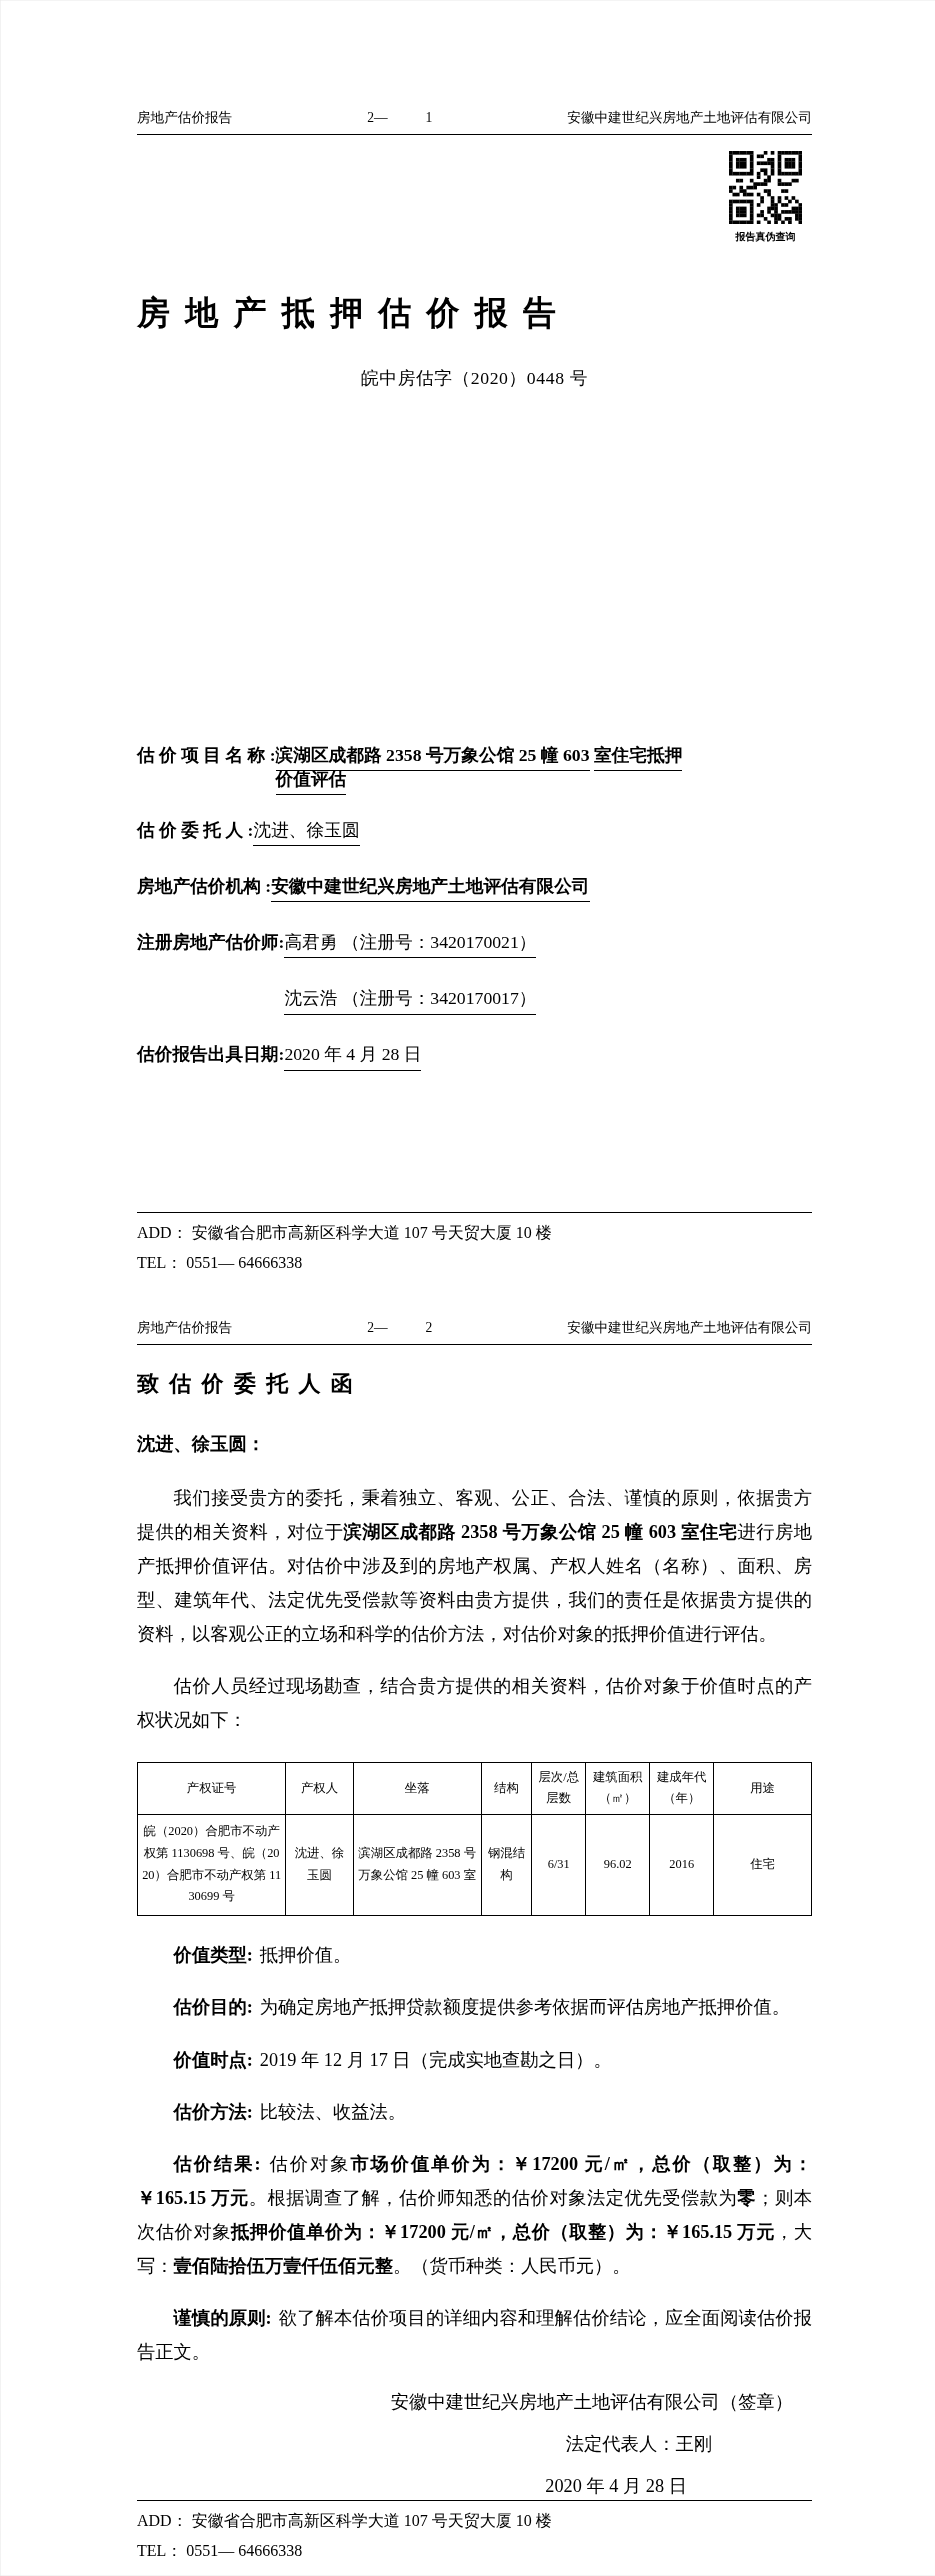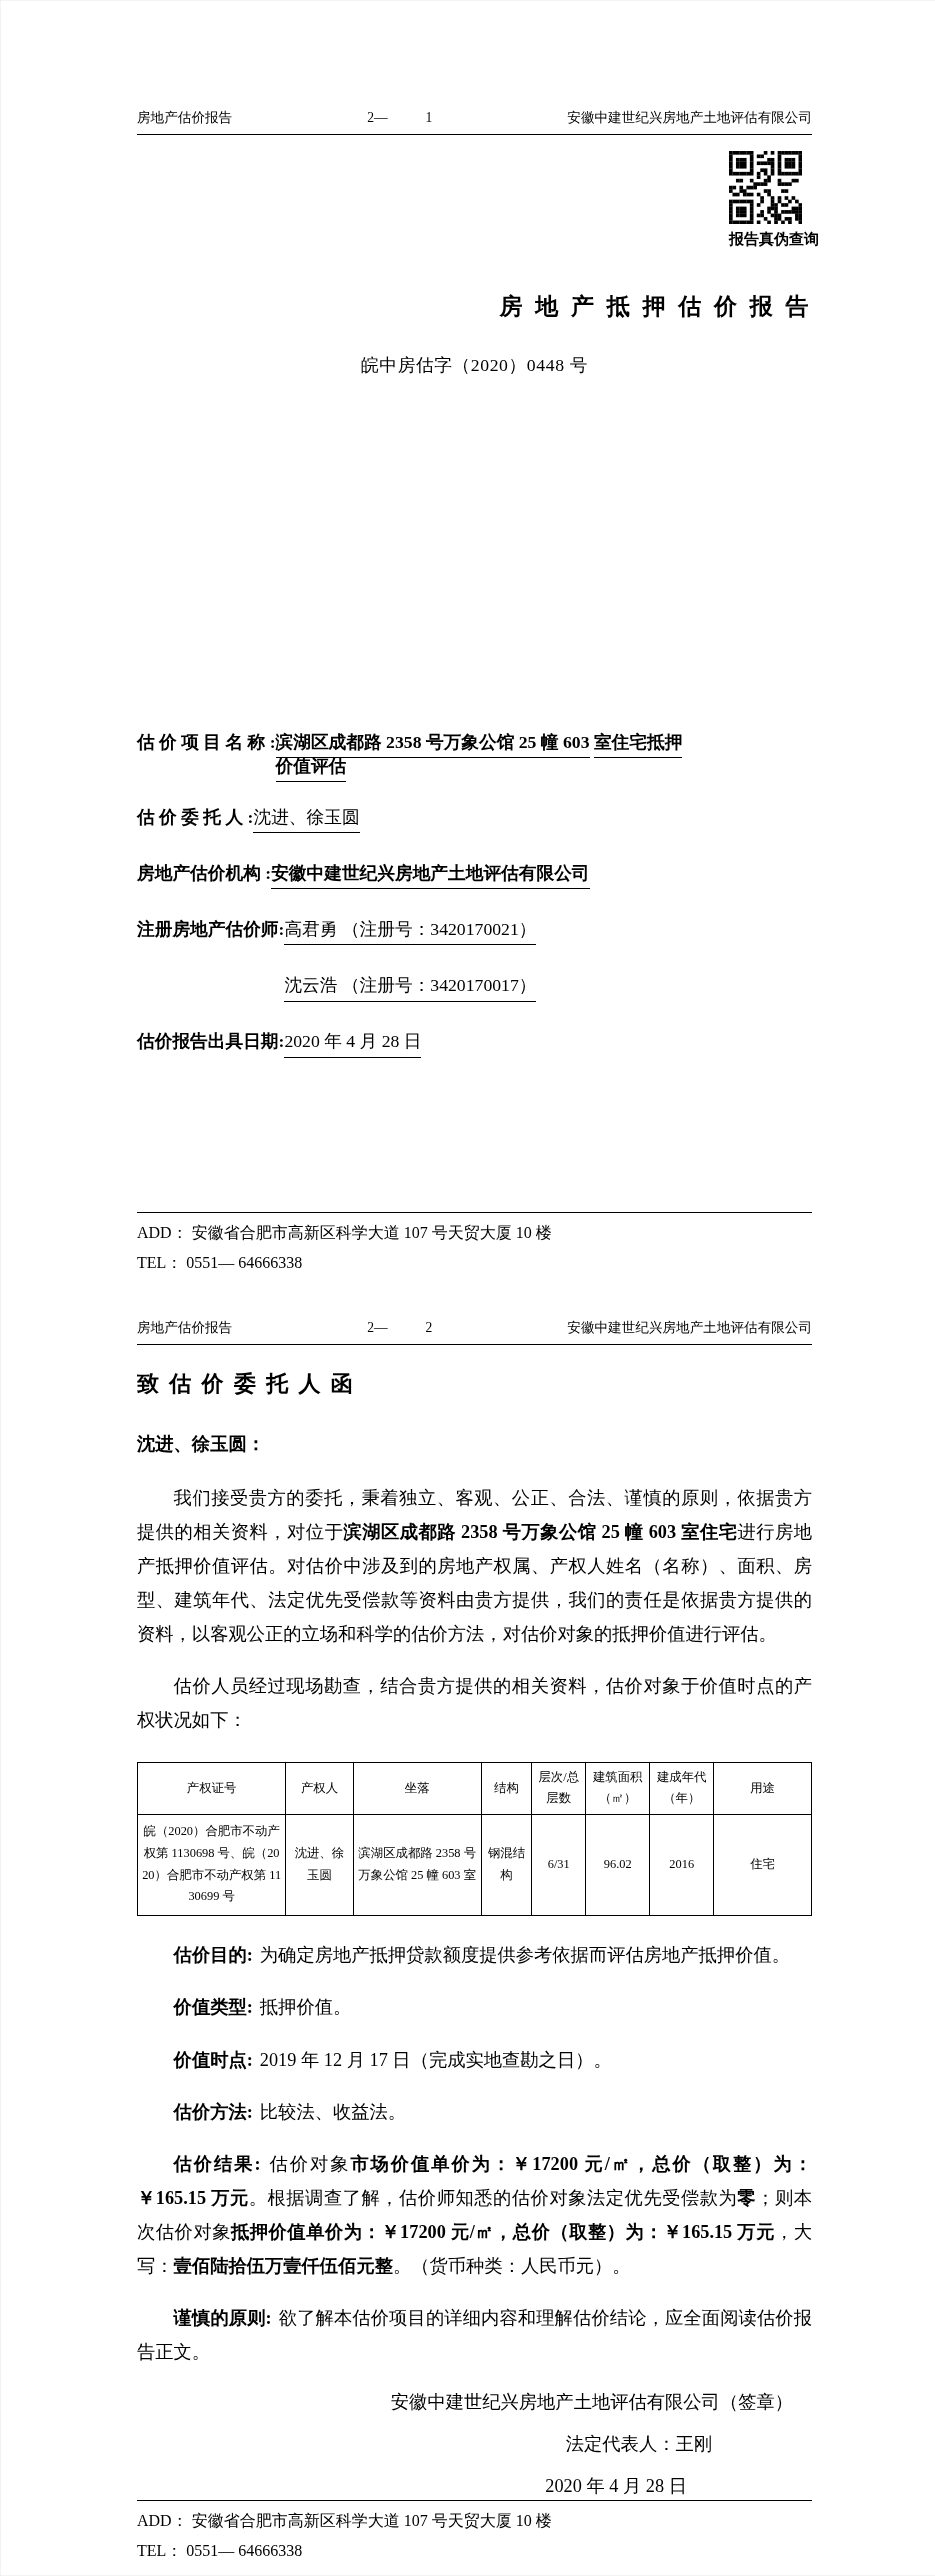--- a/index.html
+++ b/index.html
@@ -16,23 +16,23 @@
   .hdr{
     display:flex;justify-content:space-between;align-items:baseline;
     border-bottom:1.2px solid #000;padding-bottom:7px;font-size:13.6px;
   }
   .page1 .hdr{padding-top:93px;}
   .page2 .hdr{padding-top:15.3px;}
   .hdr-center{display:flex;gap:38px;}
   
   .qr-block{position:absolute;top:151px;right:134px;width:73px;text-align:center;}
   .qr-block svg{width:73px;height:73px;display:block;fill:#000;background:#fff;}
-  .qr-caption{margin-top:5.9px;font-size:15px;font-weight:bold;white-space:nowrap;}
-  
-  .cover-title{margin-top:157px;text-align:right;font-size:23px;font-weight:bold;letter-spacing:3.5px;line-height:1.3;}
+  .qr-caption{margin-top:5.9px;font-size:10px;font-weight:bold;white-space:nowrap;}
+  
+  .cover-title{margin-top:157px;text-align:left;font-size:33px;font-weight:bold;letter-spacing:3.5px;line-height:1.3;}
   .report-no{margin-top:31px;text-align:center;font-size:17.7px;letter-spacing:0.6px;}
   .fields{margin-top:354px;margin-right:125px;font-size:17.7px;line-height:1.35;}
   .frow{display:flex;align-items:flex-start;margin-bottom:27px;}
   .frow .lbl{font-weight:bold;white-space:pre;flex:none;padding-bottom:5.3px;}
   .frow .lbl.ghost{visibility:hidden;}
   .frow .vals{flex:1;min-width:0;}
   .frow .val{text-align:center;border-bottom:1.2px solid #000;padding-bottom:5.3px;}
   .frow .val + .val{margin-top:27px;}
   .val.bold{font-weight:bold;}
   
@@ -402,23 +402,23 @@
         <td>6/31</td>
         <td>96.02</td>
         <td>2016</td>
         <td>住宅</td>
       </tr>
     </tbody>
   </table>
 
   <div class="items">
 
+    <p class="item"><b class="lblb">价值类型:</b><span>抵押价值。</span></p>
+
     <p class="item"><b class="lblb">估价目的:</b><span>为确定房地产抵押贷款额度提供参考依据而评估房地产抵押价值。</span></p>
-
-    <p class="item"><b class="lblb">价值类型:</b><span>抵押价值。</span></p>
 
     <p class="item"><b class="lblb">价值时点:</b><span>2019 年 12 月 17 日（完成实地查勘之日）。</span></p>
 
     <p class="item"><b class="lblb">估价方法:</b><span>比较法、收益法。</span></p>
 
     <p class="item"><b class="lblb">估价结果:</b><span>估价对象</span><b>市场价值单价为：￥17200 元/㎡，总价（取整）为：￥165.15 万元</b><span>。根据调查了解，估价师知悉的估价对象法定优先受偿款为</span><b>零</b><span>；则本次估价对象</span><b>抵押价值单价为：￥17200 元/㎡，总价（取整）为：￥165.15 万元</b><span>，大写：</span><b class="u">壹佰陆拾伍万壹仟伍佰元整</b><span>。（货币种类：人民币元）。</span></p>
 
     <p class="item"><b class="lblb">谨慎的原则:</b><span>欲了解本估价项目的详细内容和理解估价结论，应全面阅读估价报告正文。</span></p>
 
   </div>

